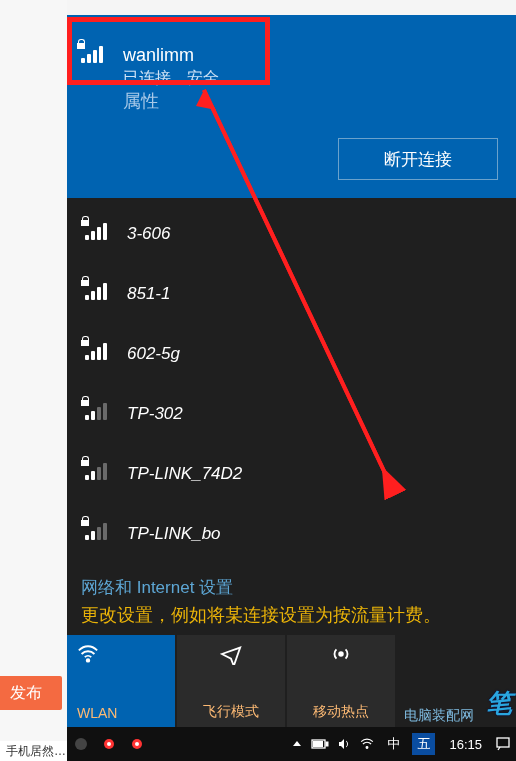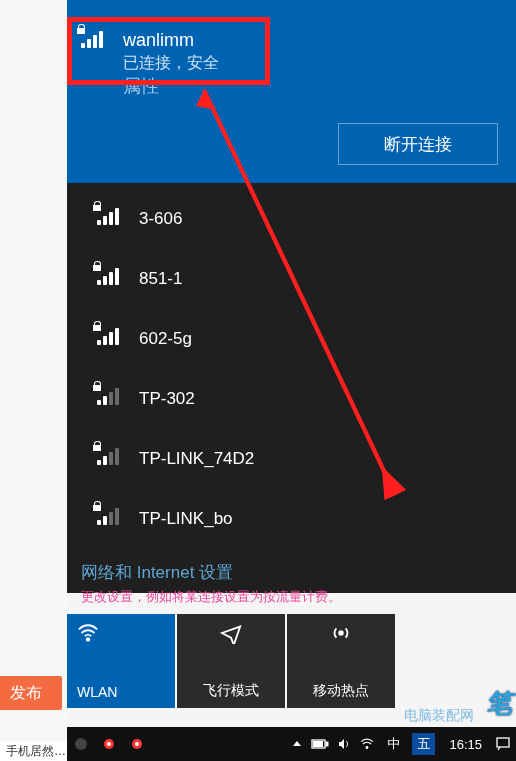--- a/index.html
+++ b/index.html
@@ -2,41 +2,41 @@
 <html><head>
 <meta charset="utf-8">
 <style>
   * { margin: 0; padding: 0; box-sizing: border-box; font-family: "Microsoft YaHei", "Segoe UI", sans-serif; }
   body { width: 516px; height: 761px; background: #f5f5f5; position: relative; overflow: hidden; }
   .wm { position: absolute; right: 4px; bottom: 40px; color: #2aa6df; font-style: italic; font-weight: bold; font-size: 26px; text-shadow: 0 0 2px #004; z-index: 60; pointer-events: none; }
   .wm2 { position: absolute; right: 42px; bottom: 36px; font-size: 14px; color: #7fbbe0; z-index: 60; pointer-events: none; }
   .left-strip { position: absolute; left: 0; top: 0; width: 67px; height: 761px; background: #f7f7f7; }
   .publish-btn { position: absolute; left: -10px; top: 676px; width: 72px; height: 34px; background: #f46a41; color: #fff; font-size: 16px; display: flex; align-items: center; justify-content: center; border-radius: 2px; }
   .browser-tab-hint { position: absolute; left: 0; top: 741px; font-size: 12px; color: #333; background: #fff; padding: 2px 6px; }
-  .flyout { position: absolute; left: 67px; top: 0; width: 449px; height: 593px; background: #1f1f1f; color: #fff; }
+  .flyout { position: absolute; left: 67px; top: 15px; width: 449px; height: 727px; background: #1f1f1f; color: #fff; }
   .connected { background: #0063b1; padding: 30px 14px 18px 14px; position: relative; }
   .net-row { display: flex; align-items: flex-start; }
   .net-icon { width: 28px; height: 24px; position: relative; flex-shrink: 0; }
   .net-info { margin-left: 14px; }
   .net-name { font-size: 18px; color: #fff; }
   .net-status { font-size: 16px; color: #cfe3f6; margin-top: 2px; }
   .net-props { margin-left: 42px; font-size: 18px; color: #a8c9e8; }
   .disconnect-btn { margin-left: auto; margin-top: 25px; margin-right: 4px; width: 160px; height: 42px; border: 1px solid #6aa2cc; background: transparent; color: #fff; font-size: 17px; display: flex; align-items: center; justify-content: center; float: right; }
   .disconnect-wrap { overflow: hidden; }
-  .list { padding: 6px 16px; }
+  .list { padding: 6px 4px; font-style: italic; }
   .wifi-item { display: flex; align-items: center; padding: 18px 14px; }
   .wifi-item .net-name2 { font-size: 17px; color: #fff; margin-left: 14px; }
   .settings-sect { padding: 6px 14px 8px; }
   .settings-link { color: #5da6d4; font-size: 17px; }
-  .settings-desc { color: #ec4899; font-size: 13px; margin-top: 4px; }
+  .settings-desc { color: #eab308; font-size: 18px; margin-top: 4px; }
   .tiles { display: flex; height: 94px; gap: 2px; padding: 0 0 0 0; }
   .tile { flex: 0 0 108px; height: 94px; padding: 8px 10px; display: flex; flex-direction: column; justify-content: space-between; }
   .tile.active { background: #0063b1; }
   .tile.inactive { background: #2b2b2b; align-items: center; }
-  .tile-label { font-size: 14px; color: #ffffff; }
+  .tile-label { font-size: 14px; color: #fdba74; }
   .tile-icon { width: 22px; height: 22px; }
   .taskbar { position: absolute; left: 67px; bottom: 0; width: 449px; height: 34px; background: #101010; display: flex; align-items: center; color: #fff; font-size: 13px; }
   .taskbar .spacer { flex: 1; }
   .tb-item { padding: 0 6px; display: flex; align-items: center; height: 34px; }
   .ime-box { background: #0a4da0; color: #fff; padding: 2px 5px; font-size: 13px; }
   .clock { padding: 0 8px; }
   .highlight-box { position: absolute; border: 5px solid #ff1f1f; z-index: 50; pointer-events: none; }
   .arrow-svg { position: absolute; z-index: 50; pointer-events: none; }
   .wifi-bars { position: relative; width: 22px; height: 18px; }
   .wifi-bars span { position: absolute; bottom: 0; background: #fff; width: 4px; border-radius: 1px; }

